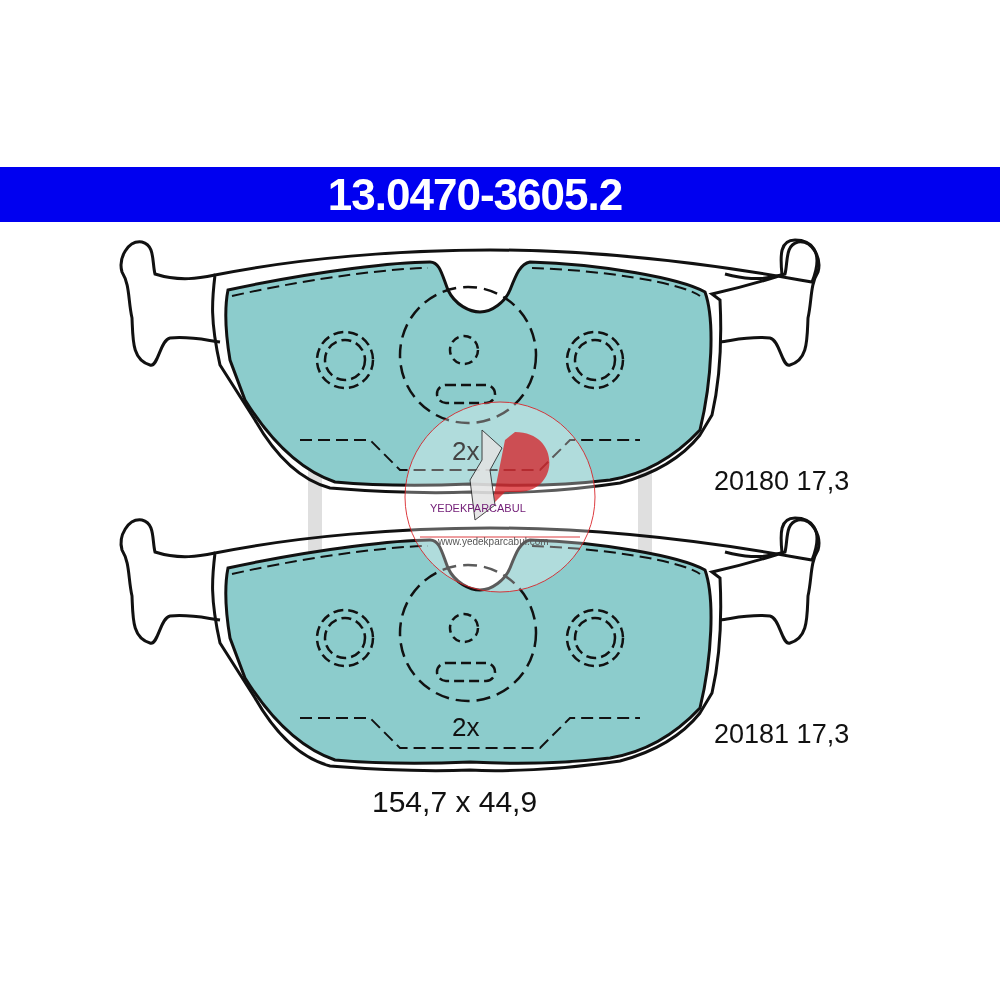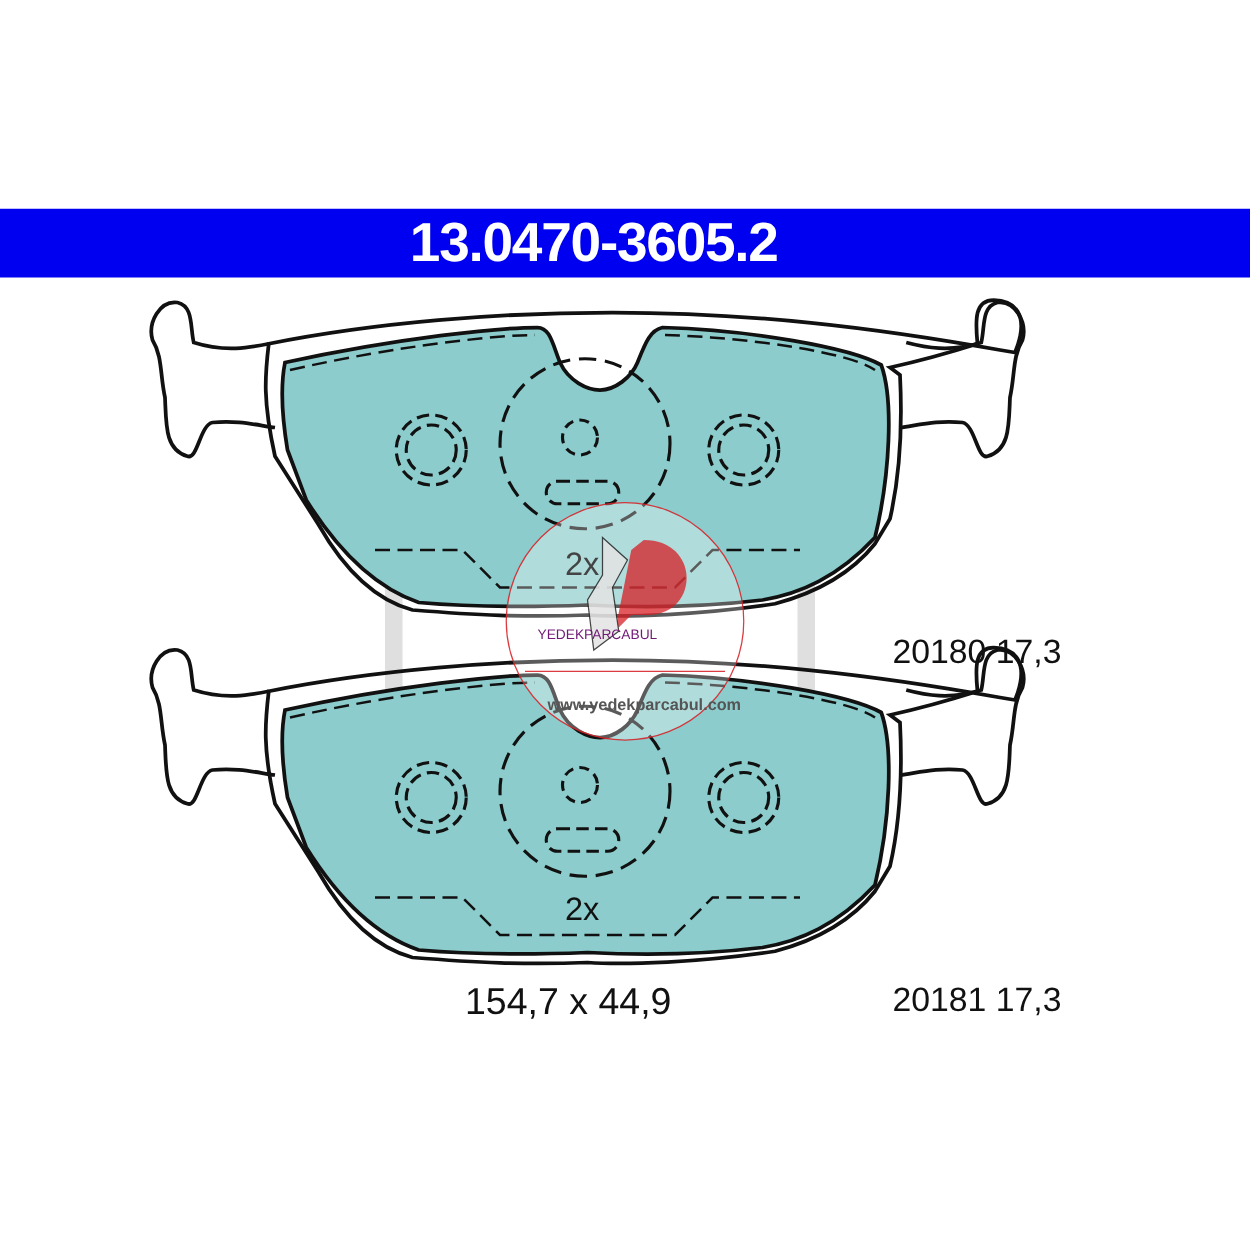--- a/index.html
+++ b/index.html
@@ -2,21 +2,21 @@
 <html><head>
 <meta charset="utf-8">
 <style>
   html, body { margin: 0; padding: 0; background: #ffffff; }
   body { width: 1000px; height: 1000px; position: relative; overflow: hidden; font-family: "Liberation Sans", sans-serif; }
   .banner { position: absolute; left: 0; top: 167px; width: 1000px; height: 55px; background: #0000f0; display: flex; align-items: center; justify-content: center; }
   .banner span { color: #ffffff; font-weight: bold; font-size: 44px; letter-spacing: -1px; font-family: "Liberation Sans", sans-serif; }
   .banner .gap { display: inline-block; width: 50px; }
   svg.drawing { position: absolute; left: 0; top: 0; }
   .lbl { position: absolute; font-weight: normal; color: #111; font-family: "Liberation Sans", sans-serif; }
-  .code { font-size: 27px; margin-top: 40px; }
+  .code { font-size: 27px; }
   .dim { font-size: 30px; }
   .twox { font-size: 26px; }
 </style>
 </head>
 <body>
 
 <div class="banner">
   <span>13.0470-3605.2</span>
   <span class="gap"></span>
 </div>
@@ -70,21 +70,21 @@
   </g>
 </svg>
 
 <div class="lbl twox" style="left:452px; top:436px; color:#444;">2x</div>
 <div class="lbl twox" style="left:452px; top:712px;">2x</div>
 
 <div class="lbl code" style="left:714px; top:466px;">
   <span>20180</span>
   <span>17,3</span>
 </div>
-<div class="lbl code" style="left:714px; top:745px;">
+<div class="lbl code" style="left:714px; top:719px;">
   <span>20181</span>
   <span>17,3</span>
 </div>
 
 <div class="lbl dim" style="left:372px; top:785px;">154,7 x 44,9</div>
 
 <div class="lbl" style="left:430px; top:502px; font-size:11px; color:#701a75; letter-spacing:0px;">YEDEKPARCABUL</div>
-<div class="lbl" style="left:438px; top:556px; font-size:13px; font-weight:bold; color:#555;">www.yedekparcabul.com</div>
+<div class="lbl" style="left:438px; top:536px; font-size:10px; font-weight:normal; color:#555;">www.yedekparcabul.com</div>
 
 </body></html>

